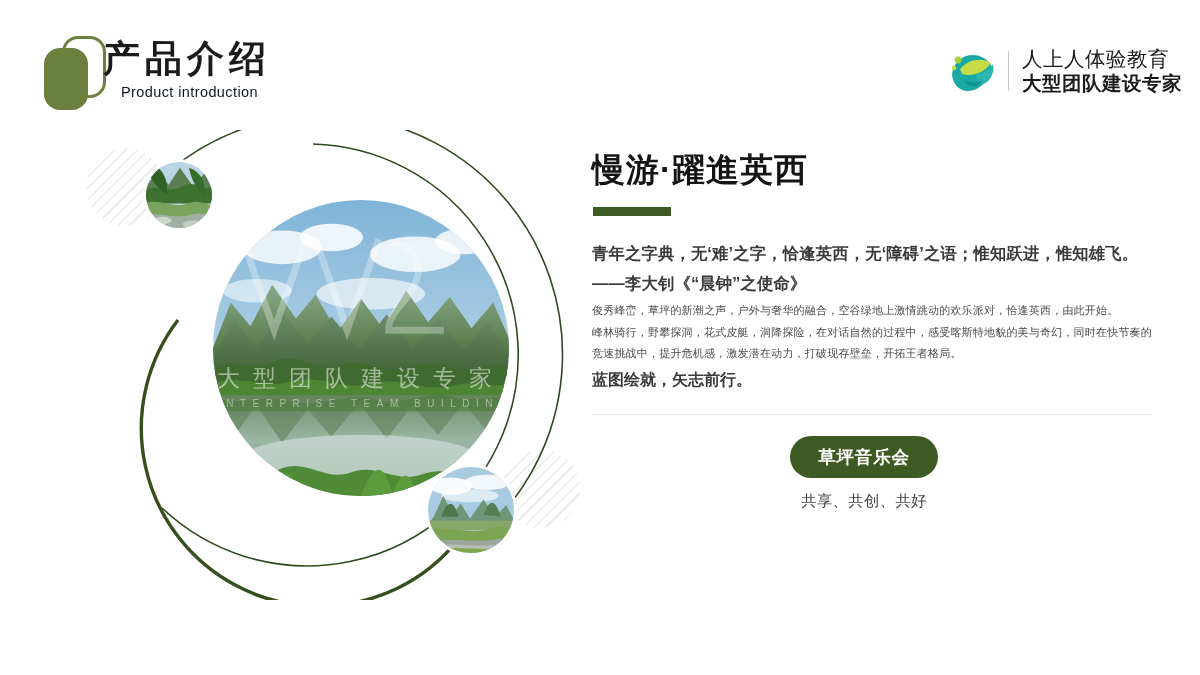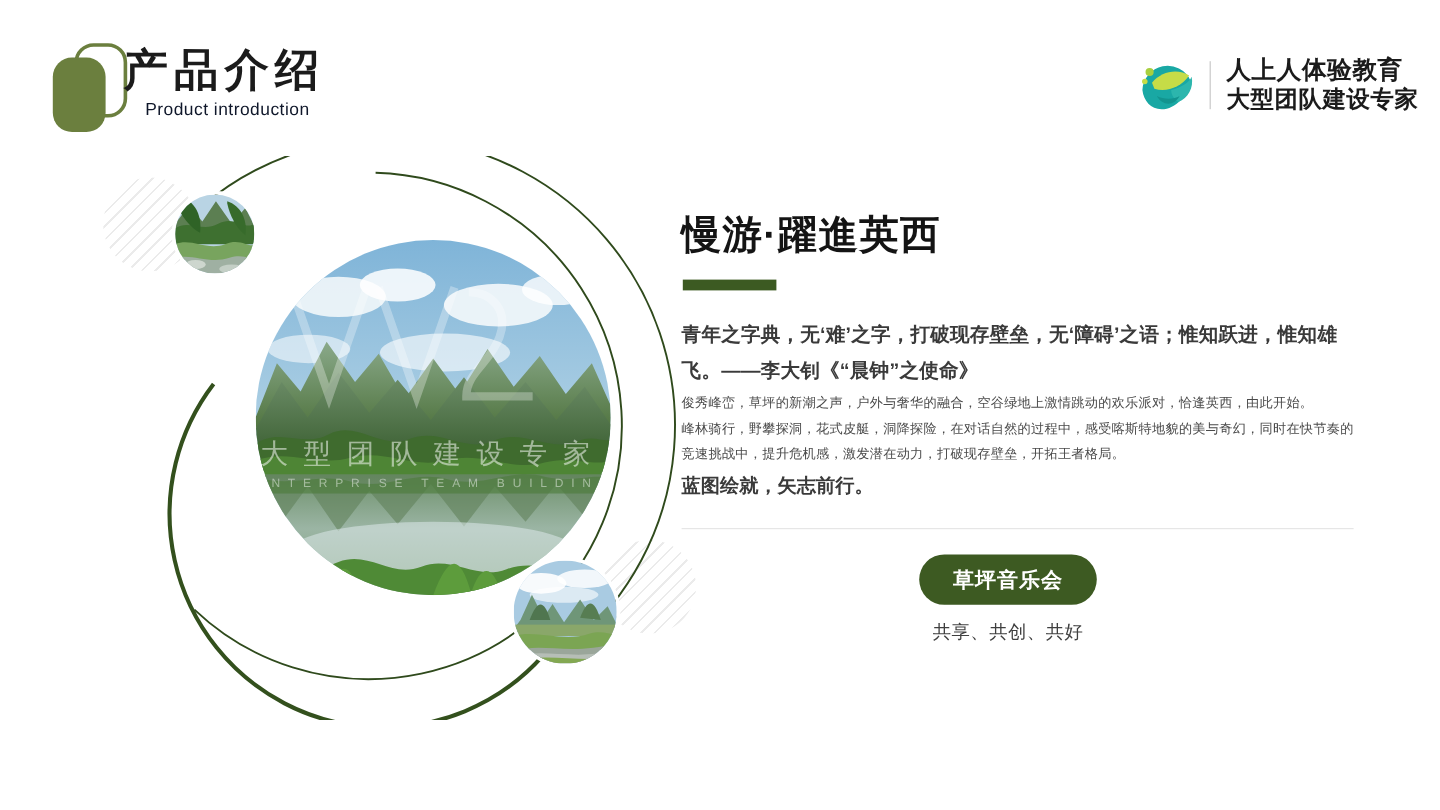--- a/index.html
+++ b/index.html
@@ -28,21 +28,21 @@
   }
   .hdr-en {
     font-size: 14.5px; color: #0f172a; letter-spacing: 0.4px;
     margin-top: 3px; margin-left: 18px;
   }
 
   .brand { position: absolute; right: 18px; top: 45px; display: flex; align-items: center; }
   .brand-mark { width: 52px; height: 52px; }
   .brand-div { width: 1px; height: 40px; background: #c9c9c9; margin: 0 13px 0 10px; }
   .brand-text { line-height: 1.18; }
-  .brand-l1 { font-size: 20.5px; font-weight: 700; color: #1b1b1b; letter-spacing: 0.5px; }
+  .brand-l1 { font-size: 20.5px; font-weight: 400; color: #1b1b1b; letter-spacing: 0.5px; }
   .brand-l2 { font-size: 19.5px; font-weight: 700; color: #1b1b1b; letter-spacing: 0.5px; }
 
   
   .visual { position: absolute; left: 60px; top: 130px; width: 520px; height: 470px; }
 
   .stripe-circle {
     position: absolute; border-radius: 50%;
     background-image: repeating-linear-gradient(
       -45deg, #ebebeb 0 1.5px, rgba(255,255,255,0) 1.5px 8px);
   }
@@ -71,21 +71,21 @@
   .wm-en {
     font-size: 10px; letter-spacing: 6.5px; color: rgba(255,255,255,0.46);
     margin-top: 4px; white-space: nowrap;
   }
   .wm-stroke {
     position: absolute; left: 6%; top: 20%; width: 88%; height: 60%;
     opacity: 0.30;
   }
 
   
-  .content { position: absolute; left: 568px; top: 150px; width: 570px; margin-top: 26px; }
+  .content { position: absolute; left: 592px; top: 150px; width: 570px; }
   .headline {
     font-size: 33px; font-weight: 700; color: #141414; letter-spacing: 1px;
     line-height: 1.2;
   }
   .accent-bar { width: 78px; height: 9px; background: #3c5a22; margin: 17px 0 0 1px; }
 
   .quote {
     margin-top: 22px; font-size: 16.3px; font-weight: 700; color: #3a3a3a;
     line-height: 1.85; letter-spacing: 0.2px;
   }
@@ -242,21 +242,21 @@
         <path d="M0 84 C26 76 54 88 90 78 L90 90 L0 90 Z" fill="#b6beb6"></path>
         <path d="M0 88 C30 80 58 90 90 84 L90 90 L0 90 Z" fill="#83a852"></path>
       </svg>
     </div>
   </div>
 
   <div class="content">
     <div class="headline">慢游·躍進英西</div>
     <div class="accent-bar"></div>
 
-    <div class="quote">青年之字典，无‘难’之字，打破现存壁垒，无‘障碍’之语；惟知跃进，惟知雄飞。——李大钊《“晨钟”之使命》</div>
+    <div class="quote">青年之字典，无‘难’之字，恰逢英西，无‘障碍’之语；惟知跃进，惟知雄飞。——李大钊《“晨钟”之使命》</div>
     <div class="para">俊秀峰峦，草坪的新潮之声，户外与奢华的融合，空谷绿地上激情跳动的欢乐派对，恰逢英西，由此开始。</div>
     <div class="para">峰林骑行，野攀探洞，花式皮艇，洞降探险，在对话自然的过程中，感受喀斯特地貌的美与奇幻，同时在快节奏的竞速挑战中，提升危机感，激发潜在动力，打破现存壁垒，开拓王者格局。</div>
     <div class="closing">蓝图绘就，矢志前行。</div>
 
     <div class="divider"></div>
 
     <div class="pills">
       <div class="pill-col">
       </div>
       <div class="pill-col">

